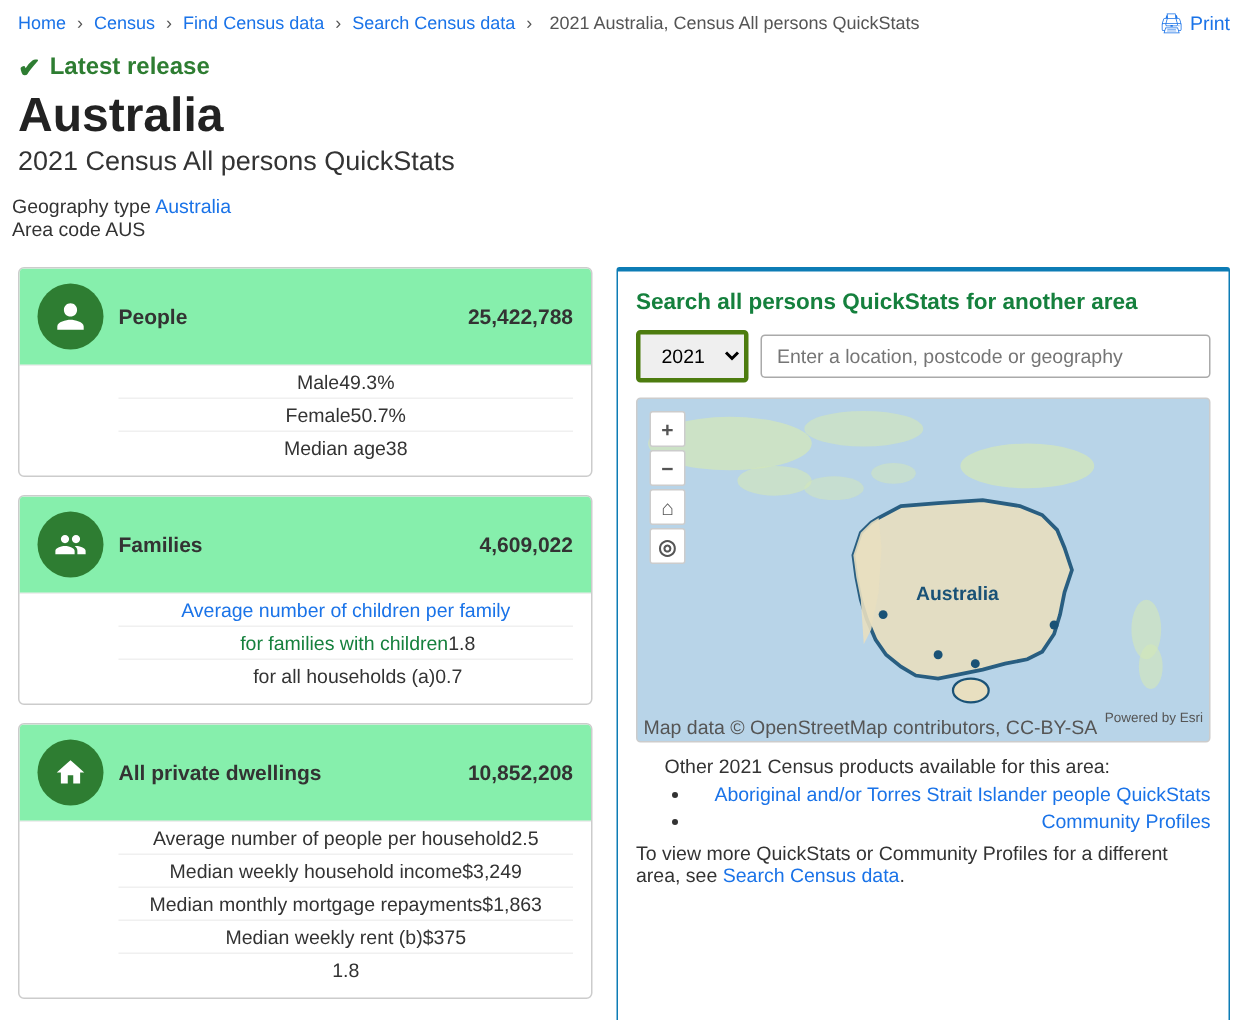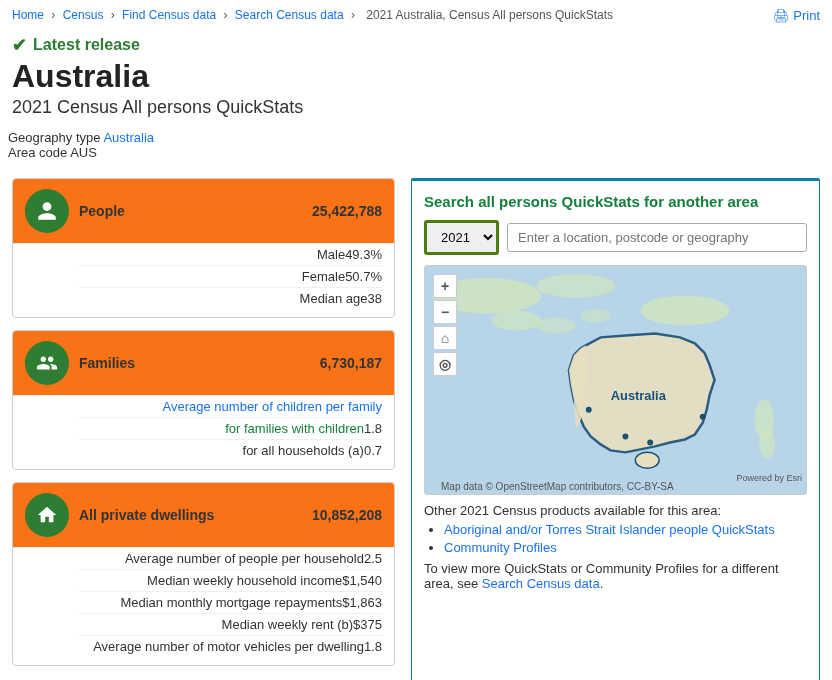--- a/index.html
+++ b/index.html
@@ -19,52 +19,52 @@
 
     .meta-info { padding: 6px 8px; font-size: 13px; }
     .meta-info a { color: #1a73e8; text-decoration: none; }
 
     .main-content { display: flex; gap: 16px; padding: 12px; }
 
     
     .left-panel { flex: 1; max-width: 420px; }
 
     .stat-section { border: 1px solid #ccc; border-radius: 4px; margin-bottom: 12px; overflow: hidden; }
-    .stat-header { display: flex; align-items: center; background: #f97316; padding: 10px 12px; border-bottom: 1px solid #eee; }
+    .stat-header { display: flex; align-items: center; background: #86efac; padding: 10px 12px; border-bottom: 1px solid #eee; }
     .stat-icon { width: 44px; height: 44px; background: #2e7d32; border-radius: 50%; display: flex; align-items: center; justify-content: center; color: #fff; font-size: 20px; flex-shrink: 0; margin-right: 10px; }
     .stat-title-row { display: flex; justify-content: space-between; width: 100%; font-weight: bold; font-size: 14px; }
 
     .stat-rows { padding: 0 12px 8px 66px; }
-    .stat-row { display: flex; justify-content: flex-end; padding: 3px 0; font-size: 13px; border-bottom: 1px solid #f0f0f0; }
+    .stat-row { display: flex; justify-content: center; padding: 3px 0; font-size: 13px; border-bottom: 1px solid #f0f0f0; }
     .stat-row:last-child { border-bottom: none; }
     .stat-row a { color: #1a73e8; text-decoration: none; }
     .stat-row-value { font-weight: normal; color: #333; }
 
     .sub-indent { padding-left: 16px; }
 
     
     .right-panel { flex: 1; border: 1px solid #0d7cb5; border-top: 3px solid #0d7cb5; border-radius: 2px; padding: 12px; min-width: 360px; }
     .search-title { font-size: 15px; font-weight: bold; margin-bottom: 10px; color: #15803d; }
 
     .search-bar { display: flex; gap: 8px; margin-bottom: 10px; align-items: center; }
     .year-select { padding: 6px 10px; border: 3px solid #4d7c0f; border-radius: 3px; font-size: 13px; cursor: pointer; }
     .location-input { flex: 1; padding: 6px 10px; border: 1px solid #aaa; border-radius: 3px; font-size: 13px; color: #999; }
 
     .map-container { width: 100%; height: 230px; background: #b8d4e8; border: 1px solid #ccc; border-radius: 3px; position: relative; overflow: hidden; margin-bottom: 8px; }
     .map-controls { position: absolute; top: 8px; left: 8px; display: flex; flex-direction: column; gap: 2px; }
     .map-btn { width: 24px; height: 24px; background: #fff; border: 1px solid #ccc; border-radius: 2px; display: flex; align-items: center; justify-content: center; cursor: pointer; font-size: 14px; font-weight: bold; color: #555; }
-    .map-attribution { position: absolute; bottom: 2px; left: 16px; font-size: 10px; color: #555; }
+    .map-attribution { position: absolute; bottom: 2px; left: 4px; font-size: 13px; color: #555; }
     .map-powered { position: absolute; bottom: 11px; right: 4px; font-size: 9px; color: #555; }
 
     
     .australia-map { position: absolute; top: 0; left: 0; width: 100%; height: 100%; }
 
-    .other-products { font-size: 13px; margin-bottom: 6px; }
+    .other-products { font-size: 13px; margin-bottom: 6px; margin-left: 19px; }
     .other-products ul { list-style: disc; padding-left: 20px; margin-top: 4px; }
-    .other-products ul li { margin-bottom: 3px; }
+    .other-products ul li { margin-bottom: 3px; text-align: right; }
     .other-products a { color: #1a73e8; text-decoration: none; }
     .view-more { font-size: 13px; }
     .view-more a { color: #1a73e8; text-decoration: none; }
 
     
     .notes-section { padding: 8px 12px; font-size: 12px; color: #444; font-style: italic; }
 
     .header-top { display: flex; justify-content: space-between; align-items: flex-start; gap: 41px; }
   </style>
 </head>
@@ -143,21 +143,21 @@
 
     <div class="stat-section">
       <div class="stat-header">
         <div class="stat-icon">
           <svg width="22" height="22" viewBox="0 0 24 24" fill="white">
               <path d="M16 11c1.66 0 2.99-1.34 2.99-3S17.66 5 16 5c-1.66 0-3 1.34-3 3s1.34 3 3 3zm-8 0c1.66 0 2.99-1.34 2.99-3S9.66 5 8 5C6.34 5 5 6.34 5 8s1.34 3 3 3zm0 2c-2.33 0-7 1.17-7 3.5V19h14v-2.5c0-2.33-4.67-3.5-7-3.5zm8 0c-.29 0-.62.02-.97.05 1.16.84 1.97 1.97 1.97 3.45V19h6v-2.5c0-2.33-4.67-3.5-7-3.5z"></path>
             </svg>
         </div>
         <div class="stat-title-row">
           <span>Families</span>
-          <span>6,730,187</span>
+          <span>4,609,022</span>
         </div>
       </div>
       <div class="stat-rows">
         <div class="stat-row">
           <span><a href="#" style="color:#1a73e8;text-decoration:none;">Average number of children per family</a></span>
           <span class="stat-row-value"></span>
         </div>
         <div class="stat-row sub-indent">
           <span><a href="#" style="color:#15803d;text-decoration:none;">for families with children</a></span>
           <span class="stat-row-value">1.8</span>
@@ -181,32 +181,31 @@
           <span>10,852,208</span>
         </div>
       </div>
       <div class="stat-rows">
         <div class="stat-row">
           <span>Average number of people per household</span>
           <span class="stat-row-value">2.5</span>
         </div>
         <div class="stat-row">
           <span>Median weekly household income</span>
-          <span class="stat-row-value">$1,540</span>
+          <span class="stat-row-value">$3,249</span>
         </div>
         <div class="stat-row">
           <span>Median monthly mortgage repayments</span>
           <span class="stat-row-value">$1,863</span>
         </div>
         <div class="stat-row">
           <span>Median weekly rent (b)</span>
           <span class="stat-row-value">$375</span>
         </div>
         <div class="stat-row">
-          <span>Average number of motor vehicles per dwelling</span>
           <span class="stat-row-value">1.8</span>
         </div>
       </div>
     </div>
 
     <div class="notes-section">
       
       
     </div>
   </div>

